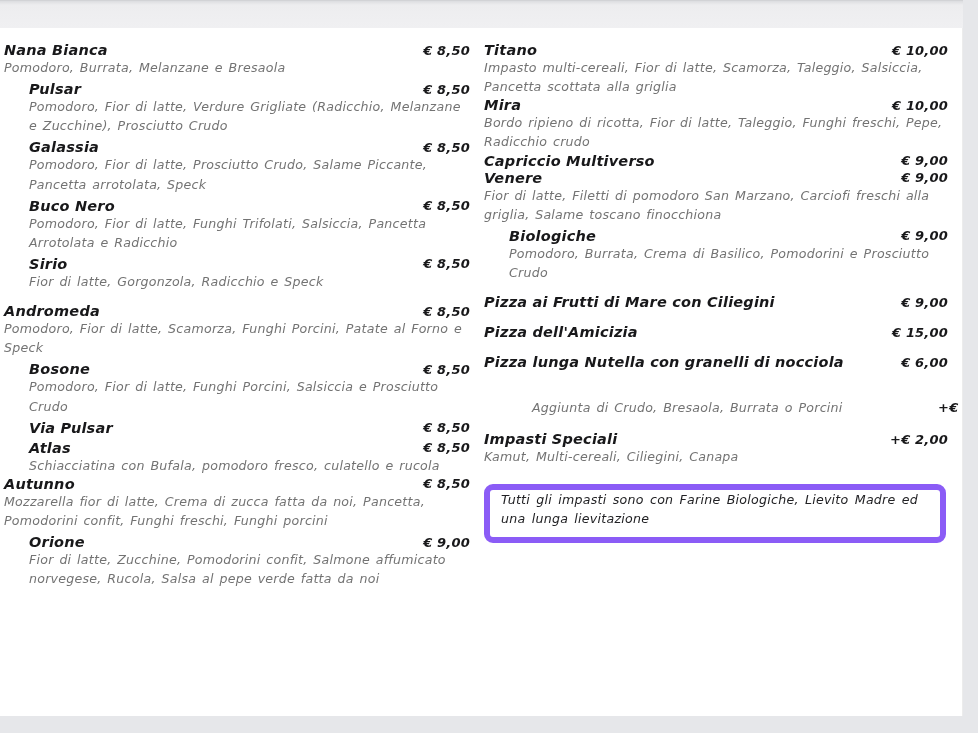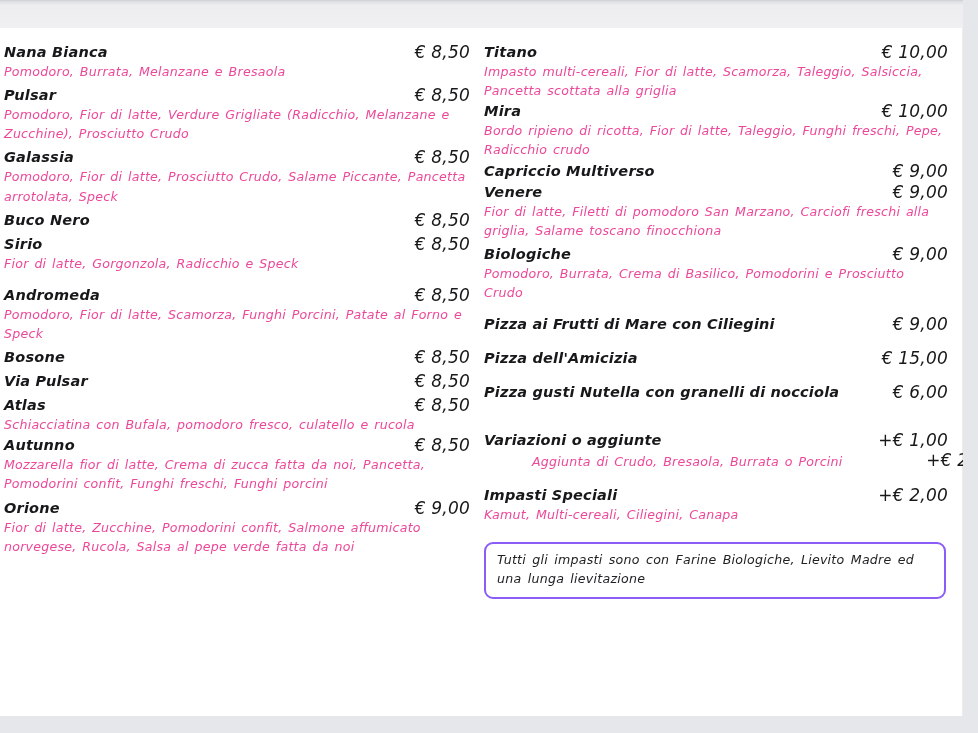--- a/index.html
+++ b/index.html
@@ -82,33 +82,33 @@
     font-family: "DejaVu Sans", sans-serif;
     font-weight: bold;
     font-style: italic;
     font-size: 14.5px;
     color: #18181a;
     letter-spacing: 0.2px;
     white-space: nowrap;
   }
   .item-price {
     font-family: "DejaVu Sans", sans-serif;
-    font-weight: normal;
+    font-weight: bold;
     font-style: italic;
-    font-size: 17px;
+    font-size: 13px;
     color: #18181a;
     white-space: nowrap;
     letter-spacing: 0.2px;
     padding-left: 12px;
   }
   .item-desc {
     font-family: "DejaVu Sans", sans-serif;
     font-style: italic;
     font-size: 12.6px;
-    color: #ec4899;
+    color: #737373;
     line-height: 1.52;
     letter-spacing: 0.25px;
     word-spacing: 1.5px;
     margin: 0;
     max-width: 100%;
   }
 
   
   .col-right .item-price { min-width: 74px; text-align: right; }
   .col-left  .item-price { min-width: 62px; text-align: right; }
@@ -118,31 +118,31 @@
     display: flex;
     align-items: baseline;
     justify-content: flex-end;
     width: 100%;
     margin-left: 48px;
   }
   .desc-row .item-desc { flex: 1 1 auto; }
   .desc-row .item-price { flex: 0 0 auto; }
 
   
-  .gap-s  { margin-top: 4px; }
+  .gap-s  { margin-top: 4px; margin-left: 25px; }
   .gap-m  { margin-top: 12px; }
   .gap-l  { margin-top: 14px; }
   .gap-xl { margin-top: 28px; }
 
   
   .note-box {
     margin-top: 18px;
-    border: 2px solid #8b5cf6;
+    border: 6px solid #8b5cf6;
     border-radius: 9px;
-    padding: 7px 11px 8px 11px;
+    padding: 1px 11px 8px 11px;
     box-sizing: border-box;
     width: 462px;
     background: #fff;
   }
   .note-text {
     font-family: "DejaVu Sans", sans-serif;
     font-style: italic;
     font-size: 12.6px;
     color: #222225;
     line-height: 1.5;
@@ -213,20 +213,21 @@
               <span class="item-price">€ 8,50</span>
             </div>
             <p class="item-desc">Pomodoro, Fior di latte, Prosciutto Crudo, Salame Piccante, Pancetta arrotolata, Speck</p>
           </div>
 
           <div class="item gap-s">
             <div class="item-head">
               <span class="item-name">Buco Nero</span>
               <span class="item-price">€ 8,50</span>
             </div>
+            <p class="item-desc">Pomodoro, Fior di latte, Funghi Trifolati, Salsiccia, Pancetta Arrotolata e Radicchio</p>
           </div>
 
           <div class="item gap-s">
             <div class="item-head">
               <span class="item-name">Sirio</span>
               <span class="item-price">€ 8,50</span>
             </div>
             <p class="item-desc">Fior di latte, Gorgonzola, Radicchio e Speck</p>
           </div>
 
@@ -236,20 +237,21 @@
               <span class="item-price">€ 8,50</span>
             </div>
             <p class="item-desc">Pomodoro, Fior di latte, Scamorza, Funghi Porcini, Patate al Forno e Speck</p>
           </div>
 
           <div class="item gap-s">
             <div class="item-head">
               <span class="item-name">Bosone</span>
               <span class="item-price">€ 8,50</span>
             </div>
+            <p class="item-desc">Pomodoro, Fior di latte, Funghi Porcini, Salsiccia e Prosciutto Crudo</p>
           </div>
 
           <div class="item gap-s">
             <div class="item-head">
               <span class="item-name">Via Pulsar</span>
               <span class="item-price">€ 8,50</span>
             </div>
           </div>
 
           <div class="item gap-s">
@@ -328,30 +330,26 @@
 
           <div class="item gap-l">
             <div class="item-head">
               <span class="item-name">Pizza dell'Amicizia</span>
               <span class="item-price">€ 15,00</span>
             </div>
           </div>
 
           <div class="item gap-l">
             <div class="item-head">
-              <span class="item-name">Pizza gusti Nutella con granelli di nocciola</span>
+              <span class="item-name">Pizza lunga Nutella con granelli di nocciola</span>
               <span class="item-price">€ 6,00</span>
             </div>
           </div>
 
           <div class="item gap-xl">
-            <div class="item-head">
-              <span class="item-name">Variazioni o aggiunte</span>
-              <span class="item-price">+€ 1,00</span>
-            </div>
             <div class="desc-row">
               <p class="item-desc">Aggiunta di Crudo, Bresaola, Burrata o Porcini</p>
               <span class="item-price">+€ 2,00</span>
             </div>
           </div>
 
           <div class="item gap-l">
             <div class="item-head">
               <span class="item-name">Impasti Speciali</span>
               <span class="item-price">+€ 2,00</span>

